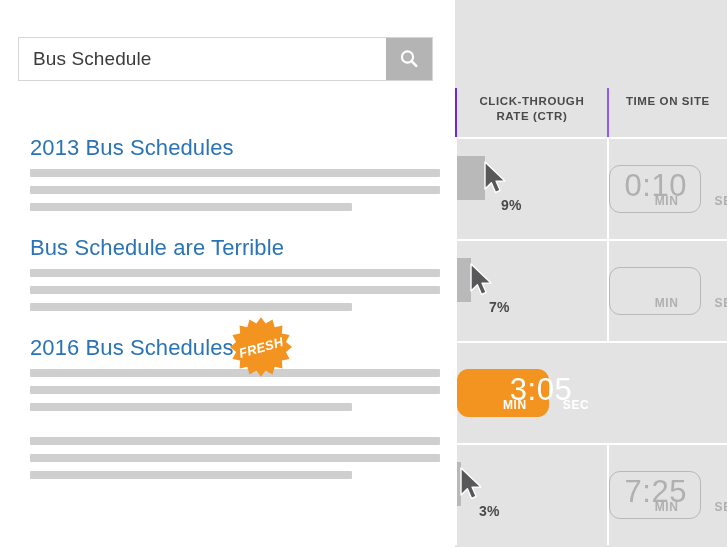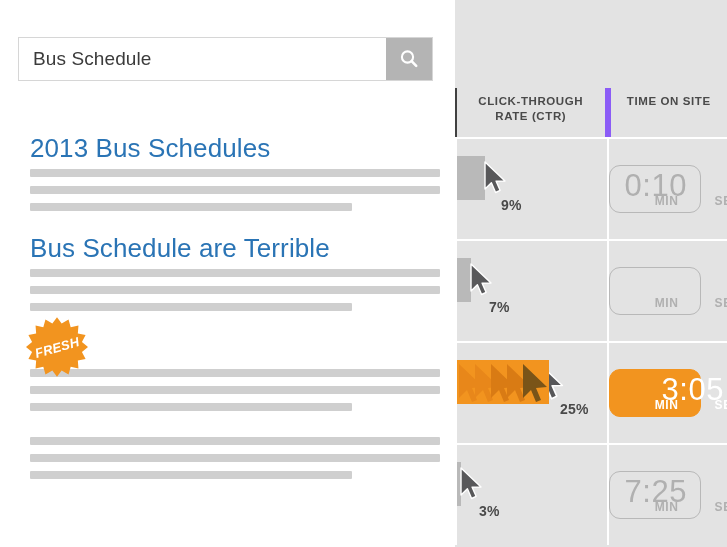--- a/index.html
+++ b/index.html
@@ -74,21 +74,21 @@
     width: 455px;
   }
   .result {
     position: relative;
     height: 100px;
     padding-left: 30px;
     box-sizing: border-box;
   }
   .result-title {
     display: inline-block;
-    font-size: 26px;
+    font-size: 22px;
     color: #2a74b5;
     font-weight: 400;
     letter-spacing: .1px;
     line-height: 26px;
     margin: 0;
     cursor: pointer;
     white-space: nowrap;
   }
   .title-row {
     position: relative;
@@ -159,22 +159,22 @@
   }
   .m-head .col {
     display: flex;
     align-items: flex-start;
     justify-content: center;
     text-align: center;
     padding-top: 6px;
   }
   .col-ctr  { width: 152px; }
   .col-time { width: 120px; }
-  .m-head .col-ctr  { border-left: 2px solid #404040; }
-  .m-head .col-time { border-left: 6px solid #8b5cf6; }
+  .m-head .col-ctr  { border-left: 2px solid #6d28d9; }
+  .m-head .col-time { border-left: 2px solid #8b5cf6; }
   .head-label {
     font-size: 11.5px;
     font-weight: bold;
     color: #4a4a4a;
     letter-spacing: .6px;
     line-height: 15px;
     font-variant: small-caps;
     text-transform: uppercase;
   }
 
@@ -315,20 +315,21 @@
         </div>
         <div class="lines">
           <div class="line w-full"></div>
           <div class="line w-full"></div>
           <div class="line w-short"></div>
         </div>
       </div>
 
       <div class="result">
         <div class="title-row">
+          <span class="result-title">2016 Bus Schedules</span>
           <span class="fresh-badge">
             <svg viewBox="0 0 100 100">
               <polygon fill="#F2941F" points="50,2 57.5,12.2 68.6,5.8 72.1,18.1 84.6,15.4 83.6,28.2 96.1,30.6 90.2,42 100,50 90.2,58 96.1,69.4 83.6,71.8 84.6,84.6 72.1,81.9 68.6,94.2 57.5,87.8 50,98 42.5,87.8 31.4,94.2 27.9,81.9 15.4,84.6 16.4,71.8 3.9,69.4 9.8,58 0,50 9.8,42 3.9,30.6 16.4,28.2 15.4,15.4 27.9,18.1 31.4,5.8 42.5,12.2"></polygon>
             </svg>
             <span class="fresh-label">FRESH</span>
           </span>
         </div>
         <div class="lines">
           <div class="line w-full"></div>
           <div class="line w-full"></div>
@@ -398,41 +399,20 @@
           <div class="timer">
             <div class="timer-units">
               <span>MIN</span>
               <span>SEC</span>
             </div>
           </div>
         </div>
       </div>
 
       <div class="m-row">
-        <div class="cell-ctr">
-          <div class="bar-wrap">
-            <div class="bar hot" style="width:92px">
-              <svg width="92" height="44" viewBox="0 0 92 44">
-                <g fill="#e8871a">
-                  <path d="M2,4 L2,38 L10,30 L15,42 L20,40 L15,28 L26,27 Z"></path>
-                  <path d="M18,4 L18,38 L26,30 L31,42 L36,40 L31,28 L42,27 Z"></path>
-                </g>
-                <g fill="#d97b14">
-                  <path d="M34,4 L34,38 L42,30 L47,42 L52,40 L47,28 L58,27 Z"></path>
-                  <path d="M50,4 L50,38 L58,30 L63,42 L68,40 L63,28 L74,27 Z"></path>
-                </g>
-                <path d="M66,4 L66,38 L74,30 L79,42 L84,40 L79,28 L90,27 Z" fill="#7a5418"></path>
-              </svg>
-            </div>
-            <svg class="cursor-svg" width="30" height="40" viewBox="0 0 26 34" style="margin-left:-12px">
-              <path d="M2,1 L2,28 L8.4,21.8 L12.6,31.5 L17.1,29.3 L13.1,20.2 L22,20 Z" fill="#58585a" stroke="#ffffff" stroke-width="1.4" stroke-linejoin="round"></path>
-            </svg>
-          </div>
-          <div class="pct" style="left:103px">25%</div>
-        </div>
         <div class="cell-time">
           <div class="timer hot">
             <div class="timer-time">3:05</div>
             <div class="timer-units">
               <span>MIN</span>
               <span>SEC</span>
             </div>
           </div>
         </div>
       </div>

